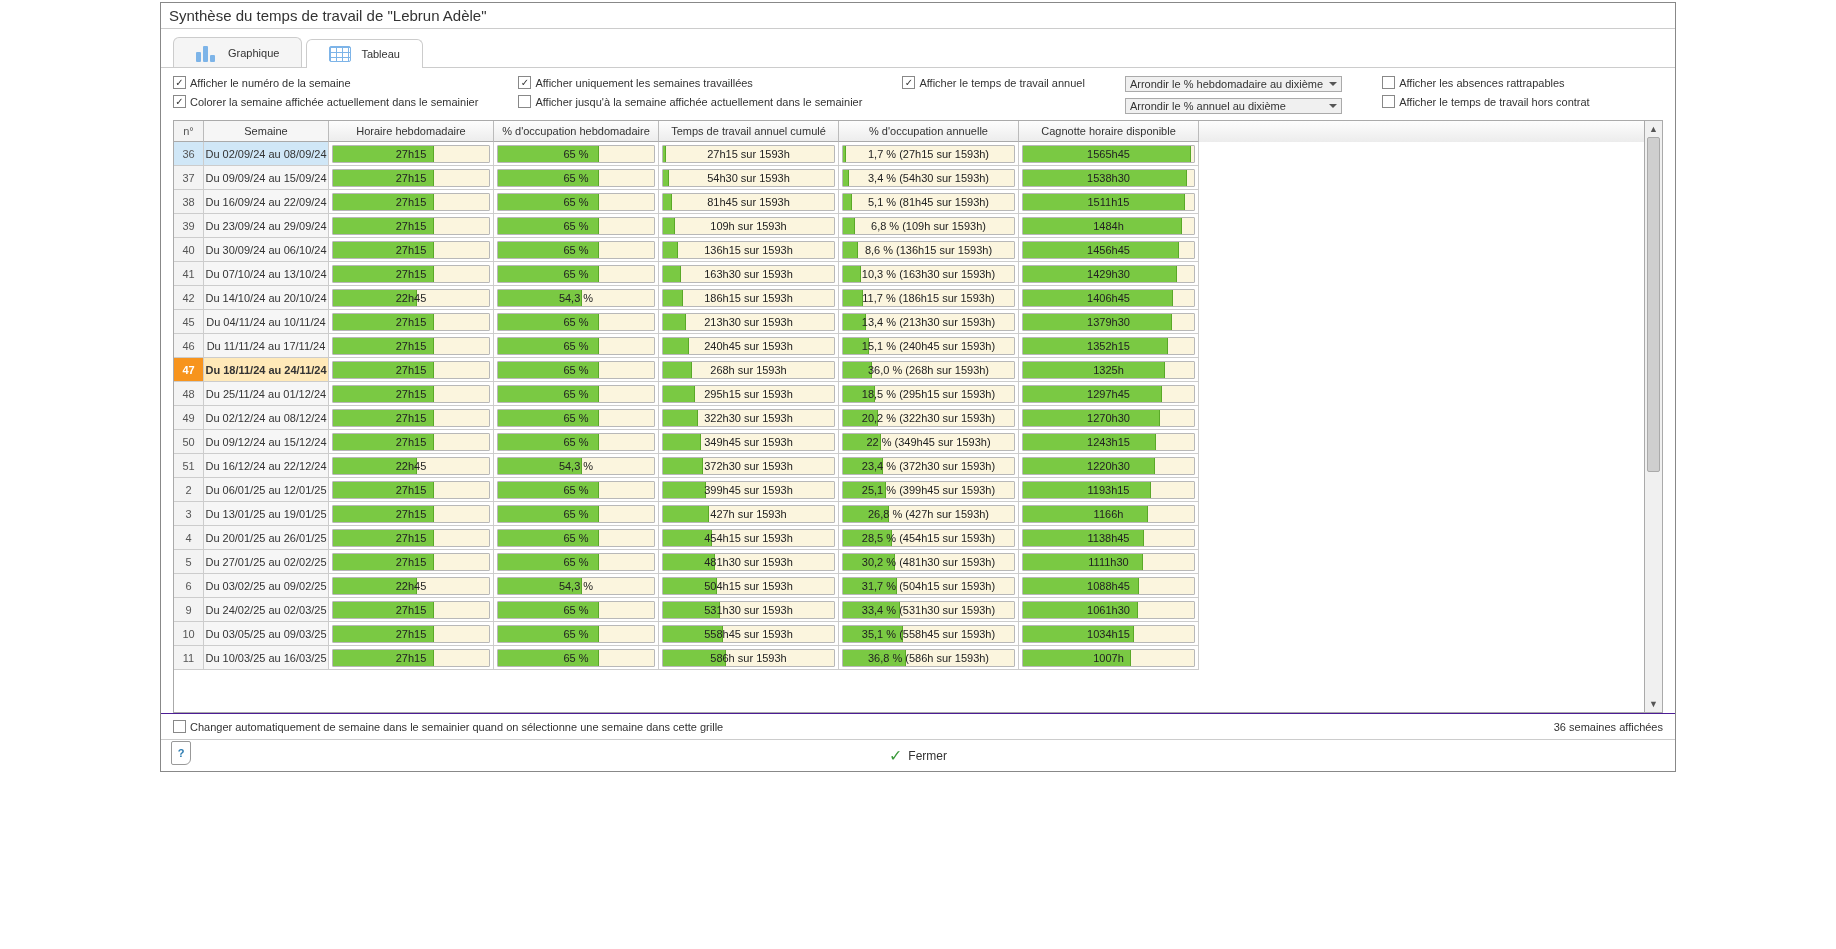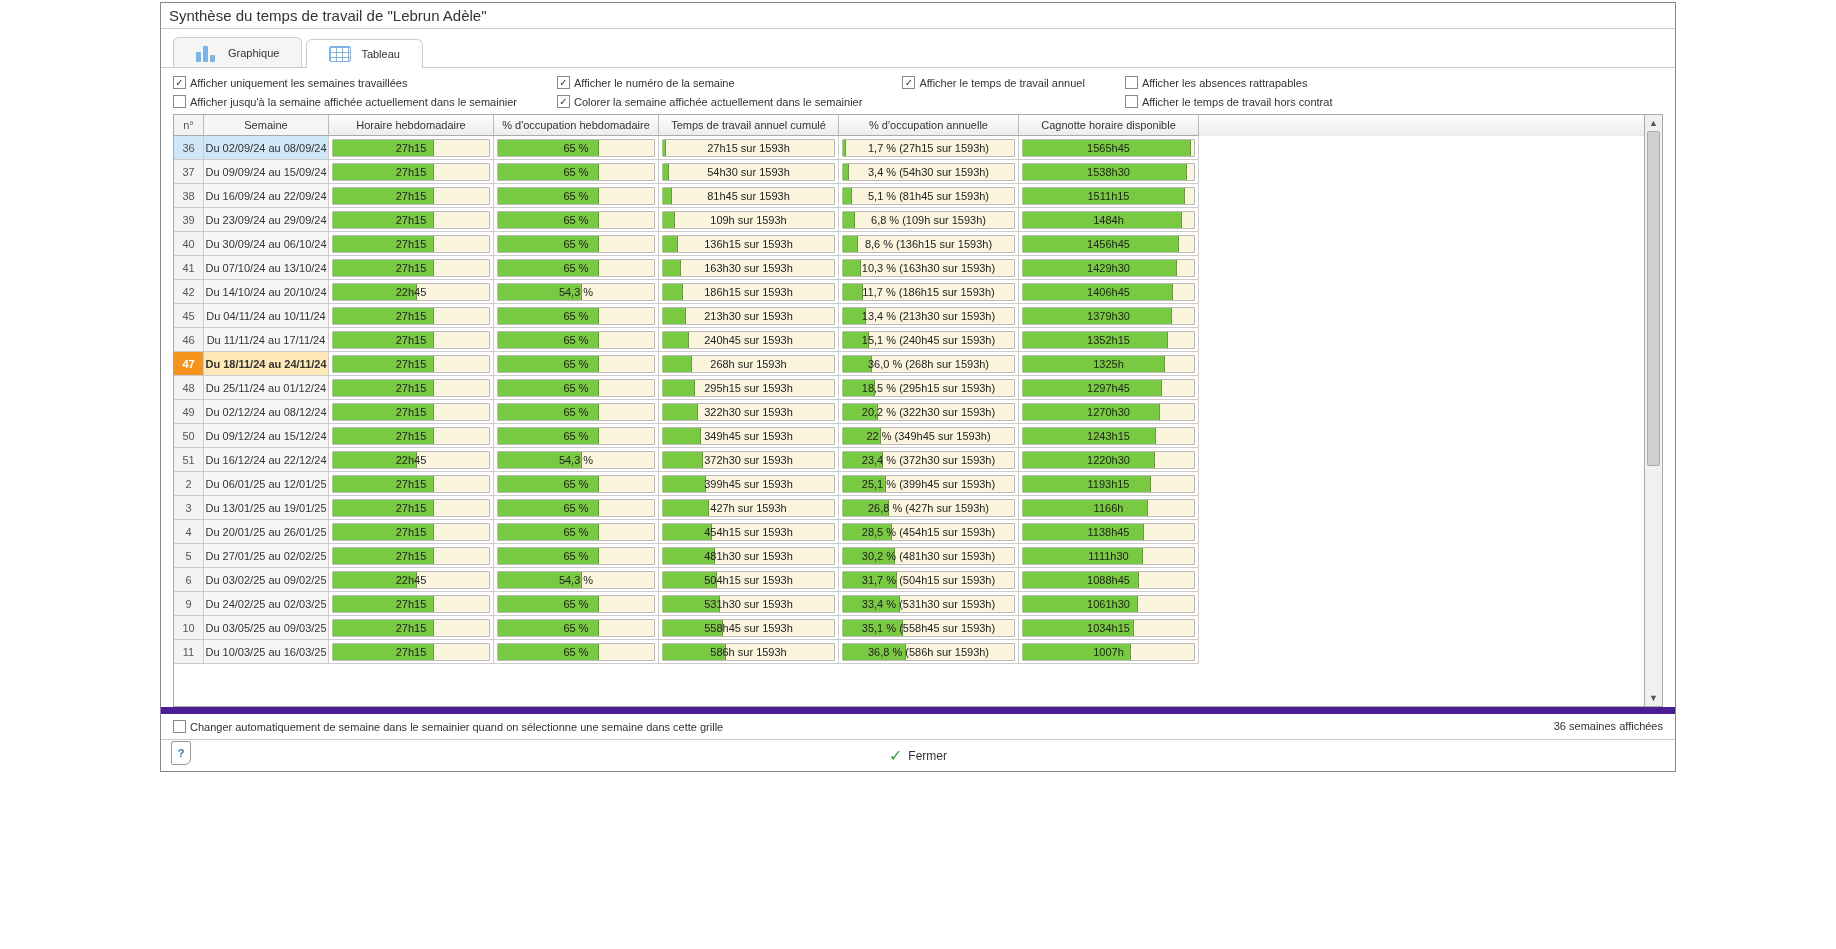--- a/index.html
+++ b/index.html
@@ -33,21 +33,21 @@
 .c-week{width:125px;background:#f6f6f6}
 .c-h{width:165px}.c-occ{width:165px}.c-cum{width:180px}.c-ann{width:180px}.c-cag{width:180px}
 .bar-cell{padding:2px 3px;justify-content:stretch}
 .bar-outer{flex:1;height:18px;border:1px solid #b8b8b8;background:#fbf5de;position:relative;border-radius:1px}
 .bar-fill{position:absolute;left:0;top:0;bottom:0;background:#7ac943;border-right:1px solid #5aa828}
 .bar-label{position:absolute;left:0;right:0;top:0;bottom:0;display:flex;align-items:center;justify-content:center;font-size:11px;color:#222}
 .vscroll{width:18px;background:#f0f0f0;border:1px solid #aaa;border-left:none;display:flex;flex-direction:column}
 .vscroll .arrow{height:16px;display:flex;align-items:center;justify-content:center;color:#555;font-size:9px;cursor:pointer}
 .vscroll .track{flex:1;position:relative}
 .vscroll .thumb{position:absolute;left:2px;right:2px;top:0;height:60%;background:#cfcfcf;border:1px solid #aaa;border-radius:2px}
-.status-row{display:flex;justify-content:space-between;align-items:flex-start;padding:6px 12px;border-top:7px solid #4c1d95}
+.status-row{display:flex;justify-content:space-between;align-items:flex-end;padding:6px 12px;border-top:1px solid #4c1d95}
 .footer{border-top:1px solid #ccc;padding:6px 10px;display:flex;align-items:center;justify-content:center;position:relative}
 .help-ico{position:absolute;left:10px;bottom:6px;width:20px;height:24px;border:1px solid #999;border-radius:2px 2px 6px 2px;display:flex;align-items:center;justify-content:center;color:#2a7ab0;font-weight:bold;cursor:pointer}
 .close-btn{display:flex;align-items:center;gap:6px;cursor:pointer;font-size:12px}
 .check-green{color:#3a9a3a;font-size:16px}
 </style>
 </head>
 <body>
 
 <div class="window">
   <div class="title-bar">Synthèse du temps de travail de "Lebrun Adèle"</div>
@@ -64,42 +64,46 @@
     <div class="tab active">
       <span class="tab-icon2"></span>
       <span>Tableau</span>
     </div>
   </div>
 
   <div class="filters">
     <div class="fil-col">
       <div class="fil-row">
           <span class="cb checked"></span>
+          <span>Afficher le numéro de la semaine</span>
+        </div>
+      <div class="fil-row">
+          <span class="cb checked"></span>
+          <span>Colorer la semaine affichée actuellement dans le semainier</span>
+        </div>
+    </div>
+    <div class="fil-col">
+      <div class="fil-row">
+          <span class="cb checked"></span>
           <span>Afficher uniquement les semaines travaillées</span>
         </div>
       <div class="fil-row">
           <span class="cb"></span>
           <span>Afficher jusqu'à la semaine affichée actuellement dans le semainier</span>
         </div>
     </div>
     <div class="fil-col">
       <div class="fil-row">
           <span class="cb checked"></span>
-          <span>Afficher le numéro de la semaine</span>
-        </div>
-      <div class="fil-row">
-          <span class="cb checked"></span>
-          <span>Colorer la semaine affichée actuellement dans le semainier</span>
+          <span>Afficher le temps de travail annuel</span>
         </div>
     </div>
     <div class="fil-col">
-      <div class="fil-row">
-          <span class="cb checked"></span>
-          <span>Afficher le temps de travail annuel</span>
-        </div>
+      <div class="select">Arrondir le % hebdomadaire au dixième</div>
+      <div class="select">Arrondir le % annuel au dixième</div>
     </div>
     <div class="fil-col">
       <div class="fil-row">
           <span class="cb"></span>
           <span>Afficher les absences rattrapables</span>
         </div>
       <div class="fil-row">
           <span class="cb"></span>
           <span>Afficher le temps de travail hors contrat</span>
         </div>

